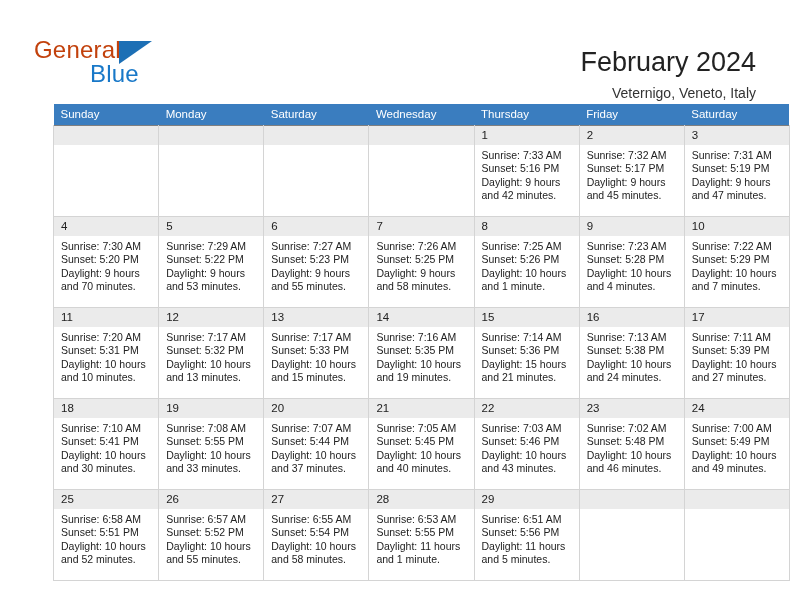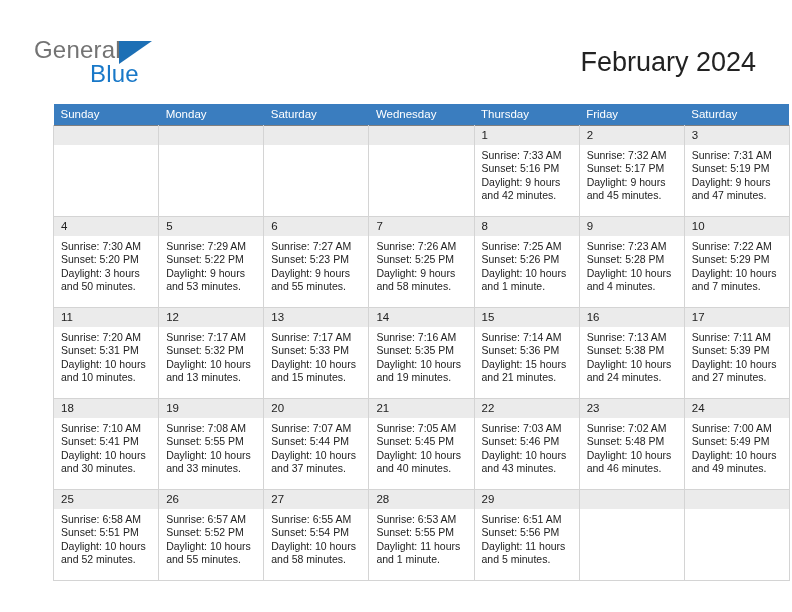--- a/index.html
+++ b/index.html
@@ -35,21 +35,21 @@
     top: 36px;
     width: 180px;
     height: 52px;
   }
   .logo-general {
     position: absolute;
     left: 0;
     top: 0;
     font-size: 24px;
     letter-spacing: 0.2px;
-    color: #737373;
+    color: #c2410c;
     font-family: "Liberation Sans", sans-serif;
   }
   .logo-tri {
     position: absolute;
     left: 85px;
     top: 5px;
     width: 0;
     height: 0;
     border-left: 33px solid #1c6fb5;
     border-bottom: 23px solid transparent;
@@ -139,20 +139,21 @@
 <div class="page">
 
   <div class="header">
     <div class="logo">
       <span class="logo-general">General</span>
       <span class="logo-tri"></span>
       <span class="logo-blue">Blue</span>
     </div>
     <div class="title-block">
       <div class="cal-title">February 2024</div>
+      <div class="cal-subtitle">Veternigo, Veneto, Italy</div>
     </div>
   </div>
 
   <table class="calendar">
     <colgroup>
       <col>
         <col>
         <col>
         <col>
         <col>
@@ -230,21 +231,21 @@
           </div>
         </td>
       </tr>
 
       <tr class="week-row">
         <td>
           <span class="daynum">4</span>
           <div class="info">
             <div>Sunrise: 7:30 AM</div>
             <div>Sunset: 5:20 PM</div>
-            <div class="daylight">Daylight: 3 hours and 50 minutes.</div>
+            <div class="daylight">Daylight: 9 hours and 70 minutes.</div>
           </div>
         </td>
         <td>
           <span class="daynum">5</span>
           <div class="info">
             <div>Sunrise: 7:29 AM</div>
             <div>Sunset: 5:22 PM</div>
             <div class="daylight">Daylight: 9 hours and 53 minutes.</div>
           </div>
         </td>

